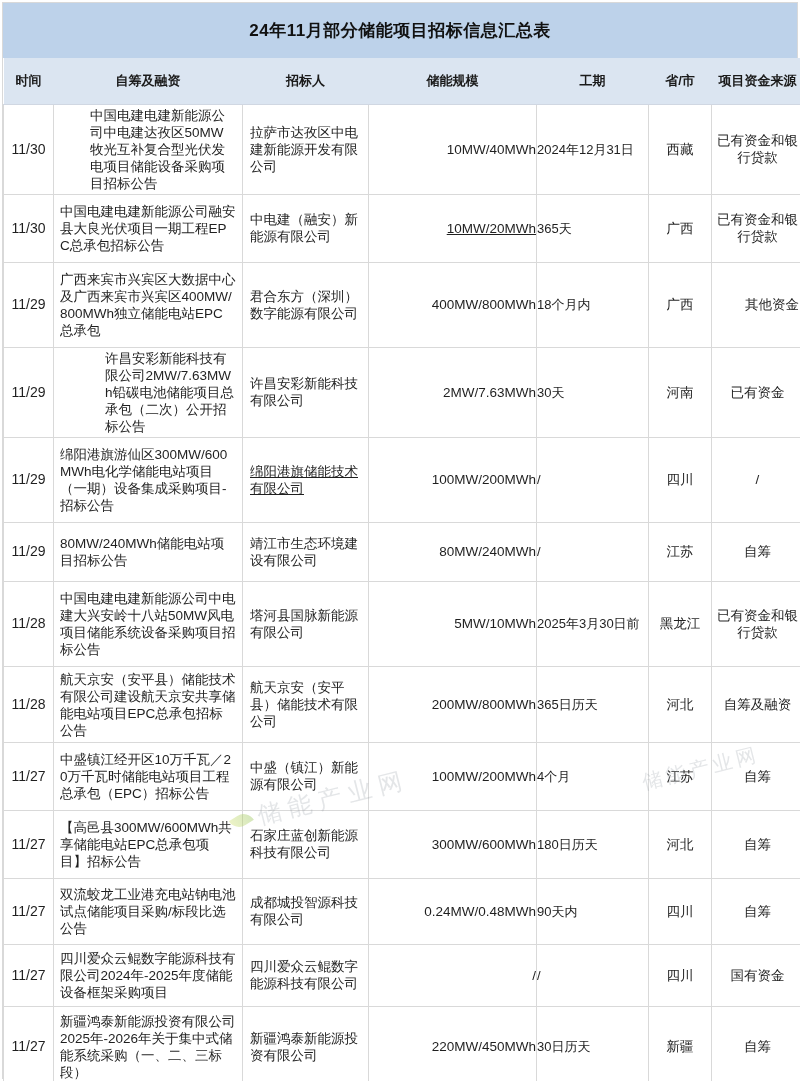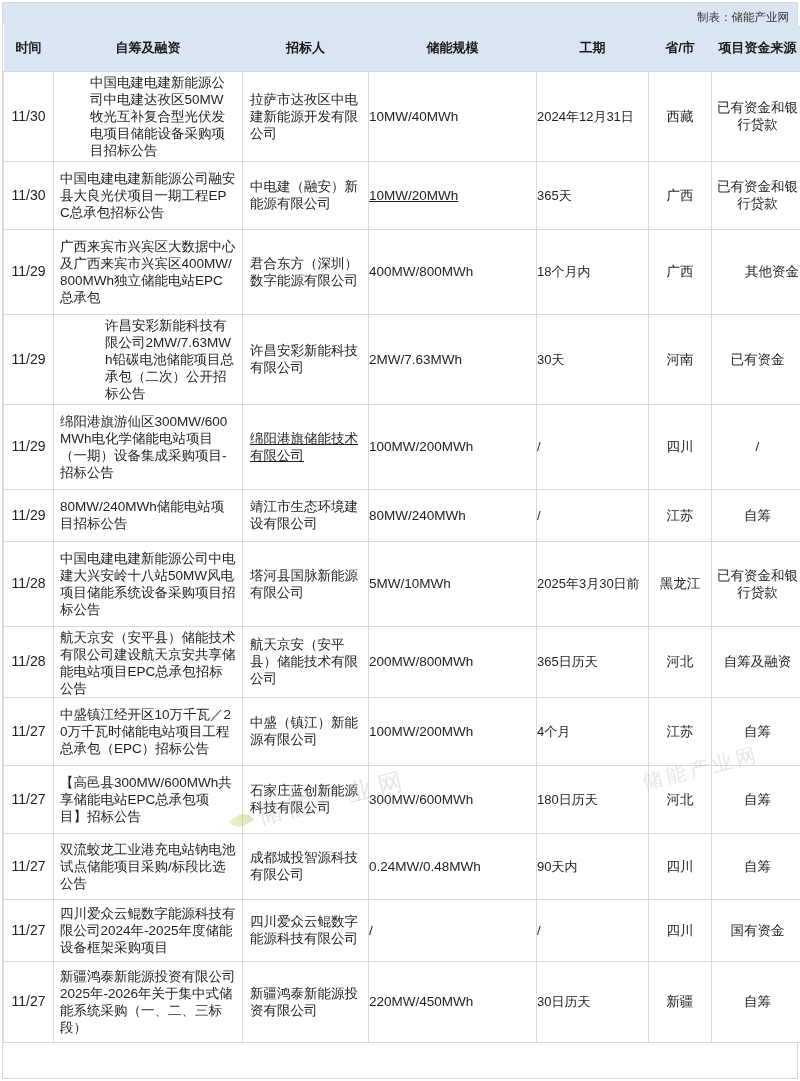--- a/index.html
+++ b/index.html
@@ -60,22 +60,22 @@
     border: 1px solid #d9d9d9;
     background: #ffffff;
     vertical-align: middle;
     font-size: 13.5px;
     line-height: 17px;
     overflow: hidden;
   }
   tbody td .cell { overflow: hidden; }
   td.col-date     { text-align: center; font-size: 14px; }
   td.col-project  { text-align: left; padding: 2px 6px; word-break: break-all; }
-  td.col-tenderer { text-align: left; padding: 2px 7px; word-break: break-all; }
-  td.col-scale    { text-align: left; }
+  td.col-tenderer { text-align: left; padding: 12px 7px; word-break: break-all; }
+  td.col-scale    { text-align: right; }
   td.col-duration { text-align: left; font-size: 13px; }
   td.col-province { text-align: center; }
   td.col-funding  { text-align: center; padding: 2px 4px; }
 
   
   .watermark {
     position: absolute;
     pointer-events: none;
     color: rgba(130, 140, 150, 0.22);
     font-size: 24px;
@@ -93,22 +93,24 @@
     border-radius: 0 12px 0 12px;
     opacity: 0.38;
     transform: rotate(-18deg);
   }
 </style>
 </head>
 <body>
 
 <div class="sheet">
 
-
-  <div class="credit-band">制表：储能产业网</div>
+  <div class="title-band">
+    <h1>24年11月部分储能项目招标信息汇总表</h1>
+  </div>
+
 
   <table>
     <colgroup>
       <col class="c-date">
         <col class="c-project">
         <col class="c-tenderer">
       <col class="c-scale">
         <col class="c-duration">
         <col class="c-province">
         <col class="c-funding">

